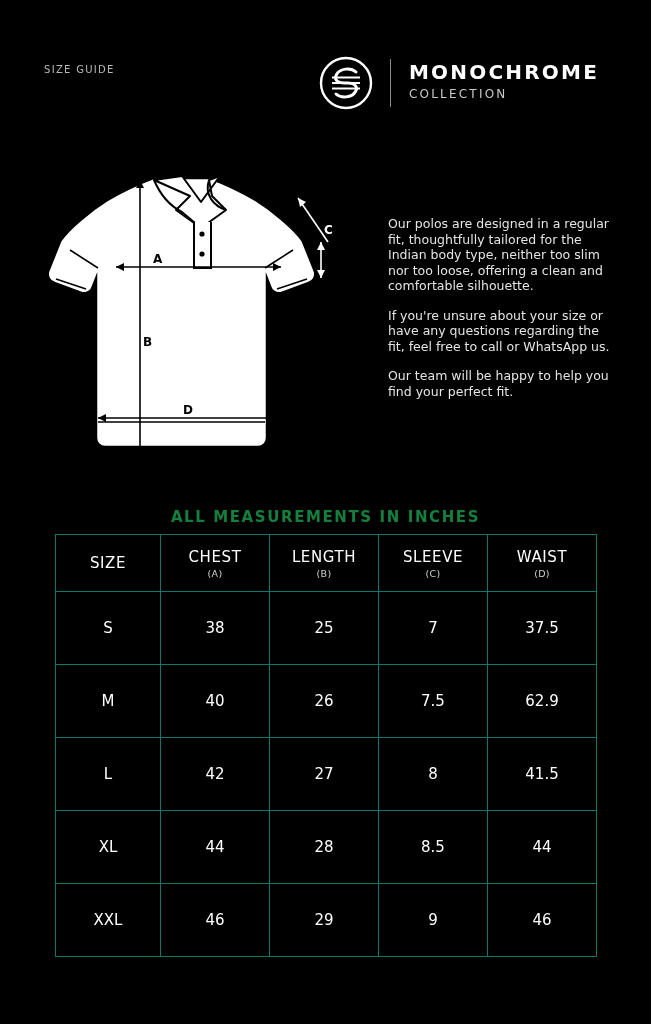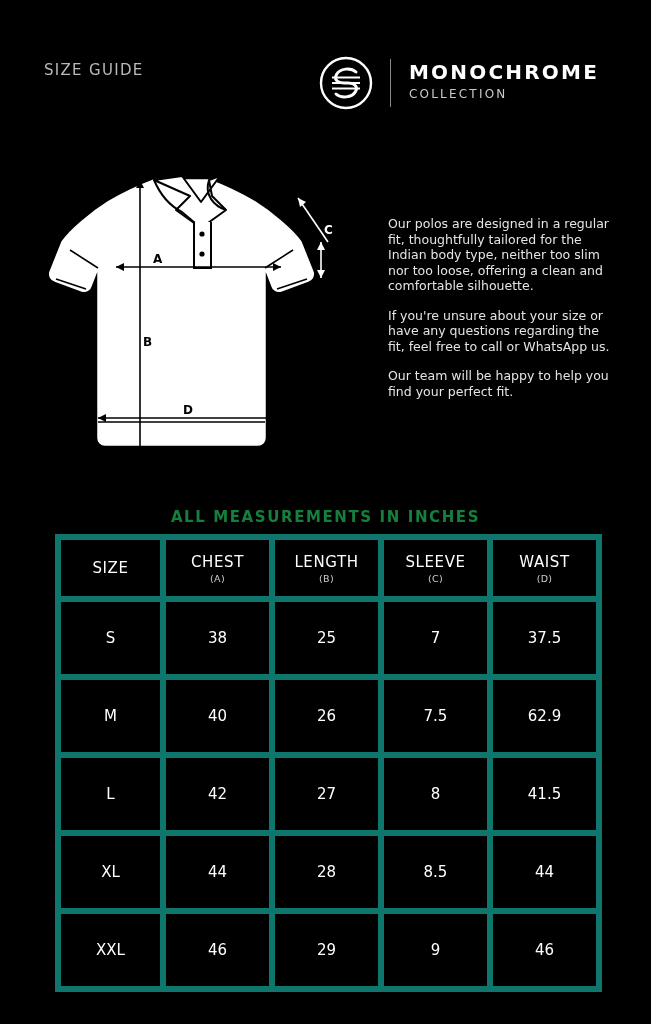--- a/index.html
+++ b/index.html
@@ -38,21 +38,21 @@
   .brand-title {
     font-family: "DejaVu Sans", sans-serif;
     font-size: 18px;
     font-weight: bold;
     letter-spacing: 1.6px;
     color: #ffffff;
     line-height: 22px;
   }
   .brand-sub {
     font-family: "DejaVu Sans", sans-serif;
-    font-size: 15px;
+    font-size: 10px;
     font-weight: normal;
     letter-spacing: 1.3px;
     color: #b9b9b9;
     line-height: 20px;
     margin-top: 2px;
   }
 
   .logo-block {
     position: absolute;
     left: 318px;
@@ -132,21 +132,21 @@
     top: 534px;
     width: 541px;
   }
   table.size-table {
     border-collapse: collapse;
     width: 541px;
     table-layout: fixed;
   }
   table.size-table th,
   table.size-table td {
-    border: 6px solid #0f766e;
+    border: 1px solid #0f766e;
     text-align: center;
     color: #ffffff;
     font-family: "DejaVu Sans", sans-serif;
     font-weight: normal;
   }
   table.size-table th {
     height: 56px;
     font-size: 15px;
     letter-spacing: 0.6px;
     vertical-align: middle;

